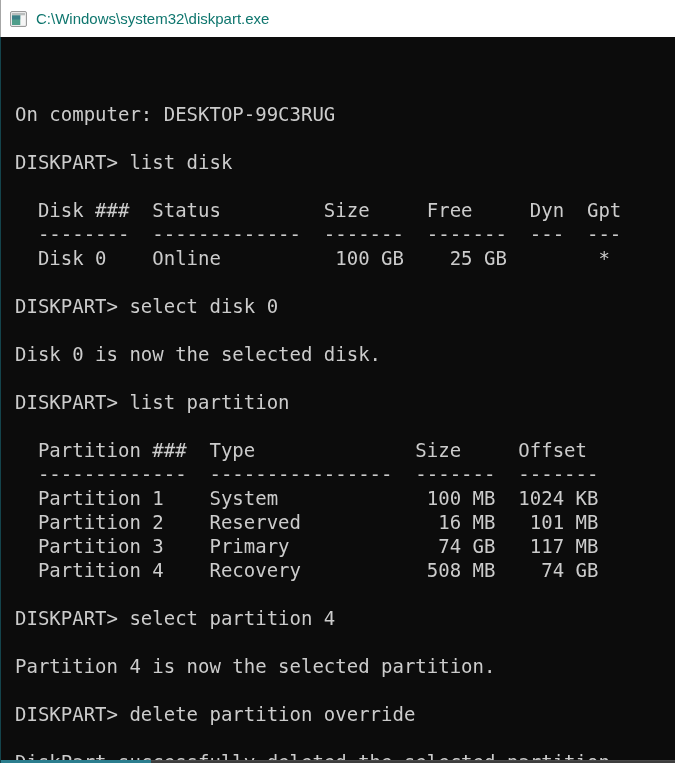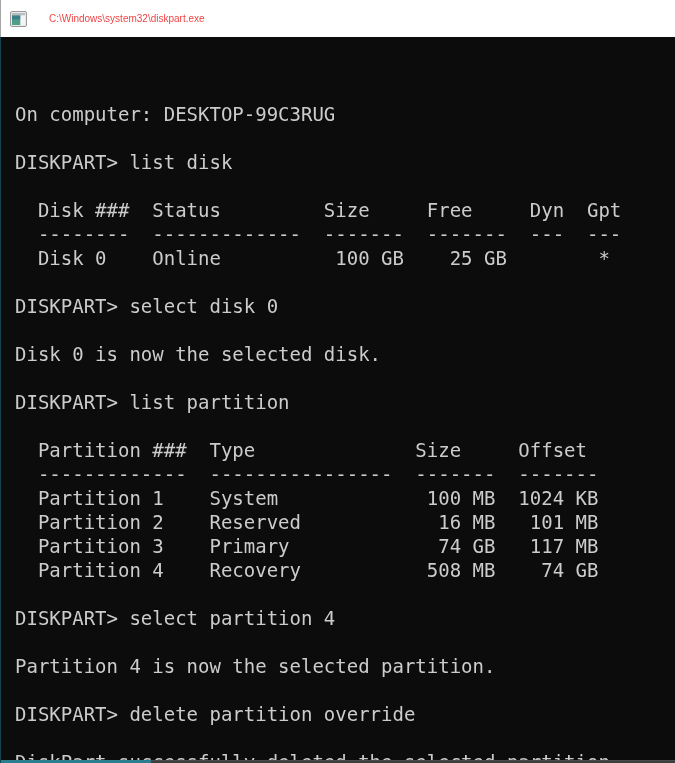--- a/index.html
+++ b/index.html
@@ -12,21 +12,21 @@
   }
   .titlebar {
     height: 37px; background: #ffffff; color: #000000;
     display: flex; align-items: center;
     padding-left: 9px;
     border-left: 1px solid #a6a6a6;
     flex: 0 0 auto;
   }
   .titlebar .app-icon { width: 17px; height: 16px; display: inline-block; flex: 0 0 auto; }
   .titlebar .title {
-    margin-left: 22px; font-size: 10px; color: #ef4444;
+    margin-left: 9px; font-size: 15px; color: #0f766e;
     white-space: nowrap; letter-spacing: 0px;
   }
   .terminal {
     flex: 1 1 auto; background: #0c0c0c; color: #cccccc;
     font-family: "DejaVu Sans Mono", "Liberation Mono", monospace;
     font-size: 19px; line-height: 24px;
     padding: 5px 0 0 2px;
     white-space: pre; overflow: hidden;
     position: relative;
     border-left: 1px solid #14444c;

